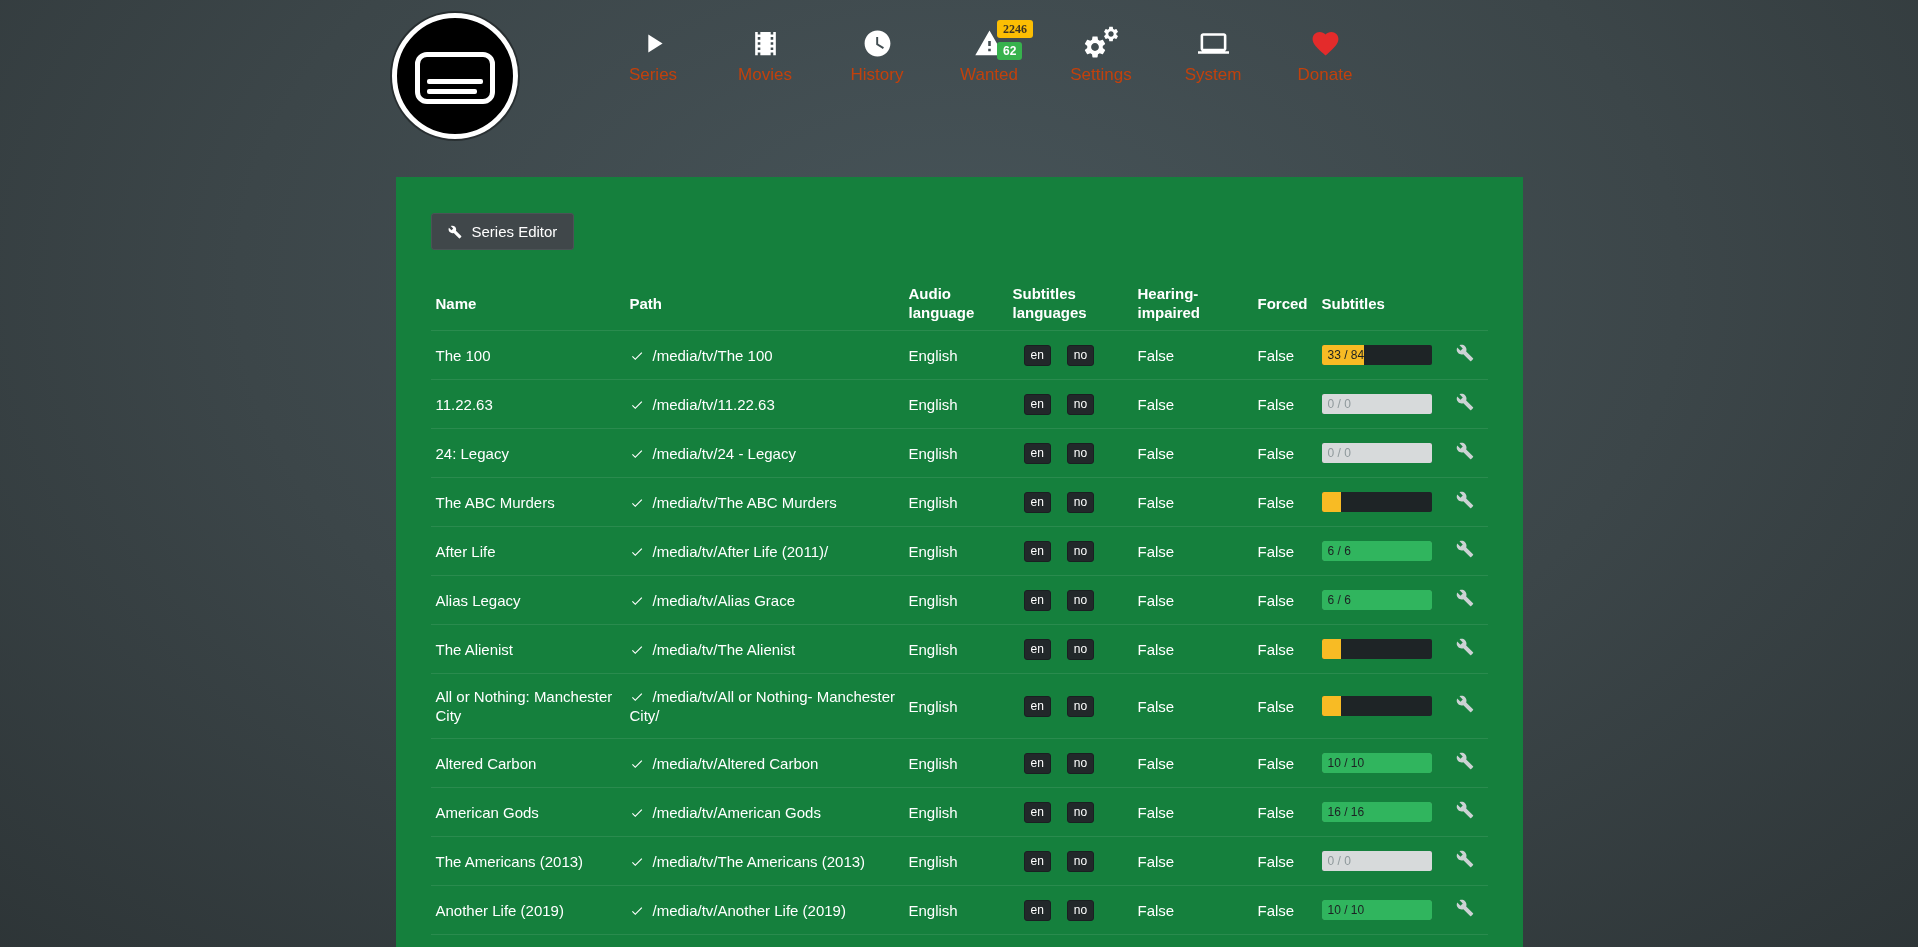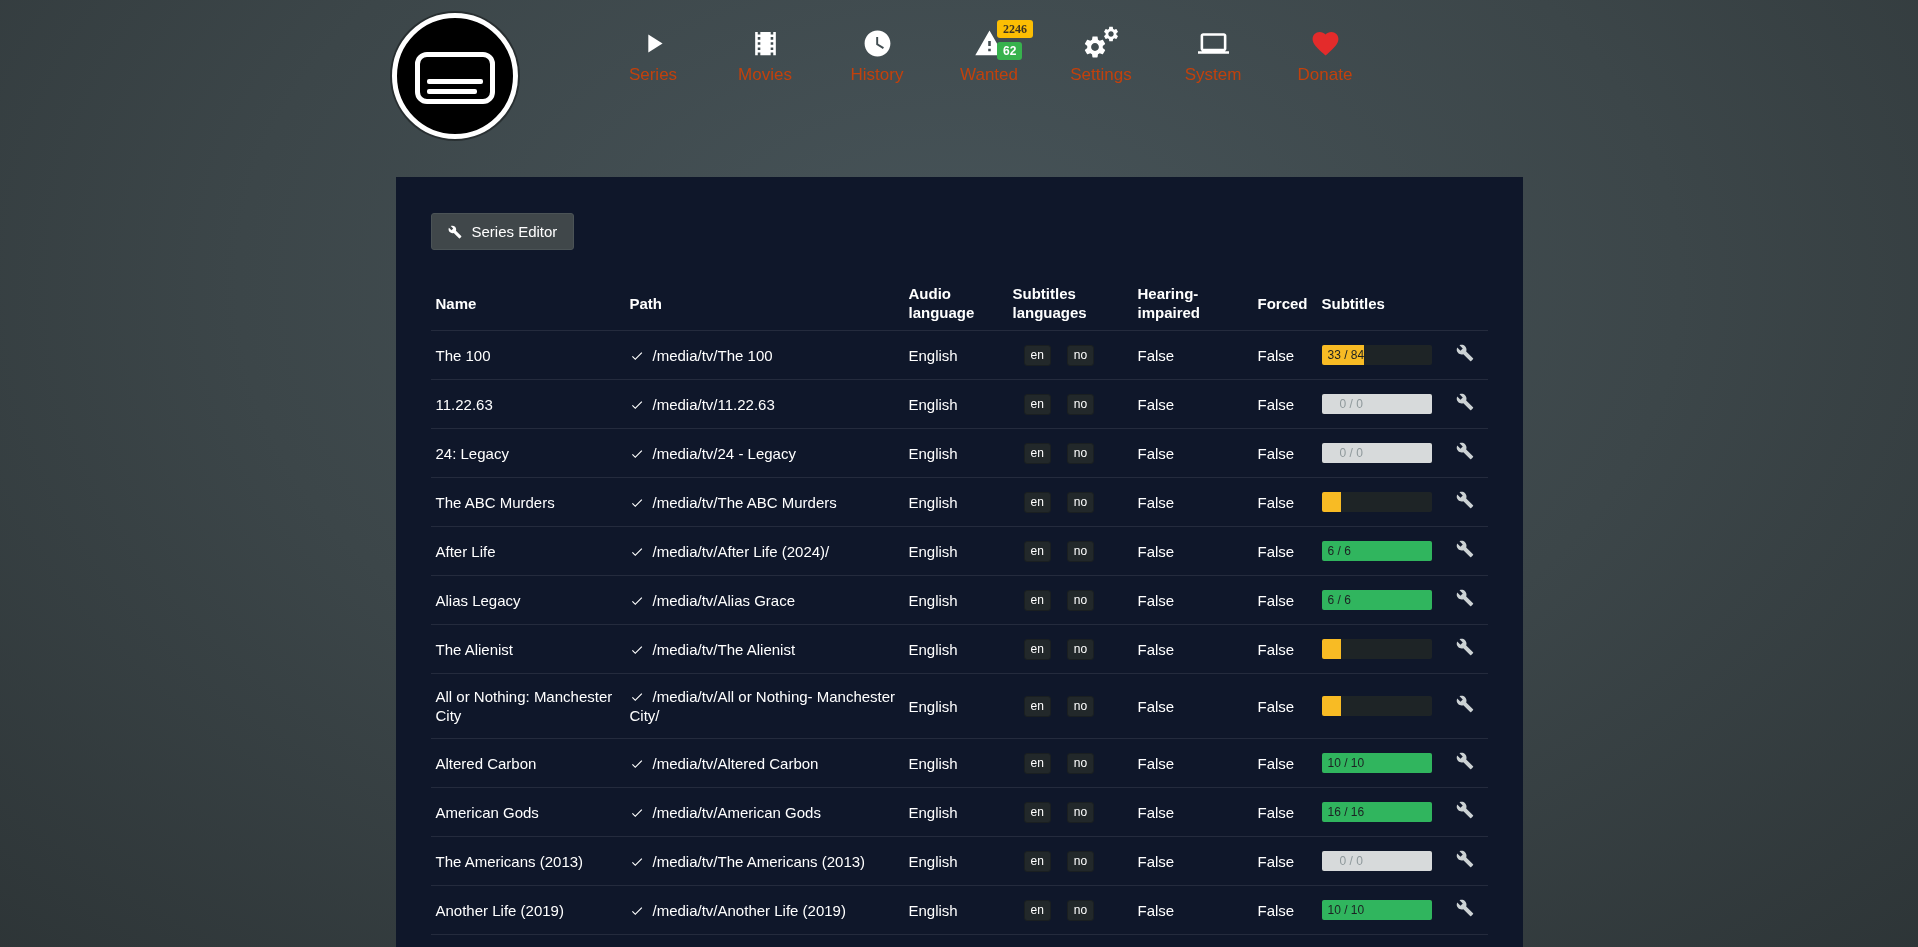--- a/index.html
+++ b/index.html
@@ -67,21 +67,21 @@
   .search-icon svg { width:16px; height:16px; fill:#96a0a3; }
   .search-input {
     flex:1; background:transparent; border:none; outline:none;
     color:#dfe5e7; font-size:15px; font-family:"Liberation Sans", sans-serif;
   }
   .search-input::placeholder { color:#96a0a3; }
 
   
   .panel {
     width:1127px; height:770px; margin:0 auto;
-    background:#0f172a; padding:36px 35px 0; overflow:hidden;
+    background:#15803d; padding:36px 35px 0; overflow:hidden;
   }
 
   .editor-btn {
     display:inline-flex; align-items:center; gap:10px;
     background:#40474a; border:1px solid #4b5356; border-radius:3px;
     color:#fff; font-size:15px; font-family:"Liberation Sans", sans-serif;
     padding:9px 16px; cursor:pointer;
   }
   .editor-btn svg { width:14px; height:14px; fill:#fff; }
 
@@ -109,21 +109,21 @@
 
   .progress {
     position:relative; width:110px; height:20px;
     background:#1e2426; border-radius:2px; overflow:hidden;
   }
   .progress-fill { position:absolute; left:0; top:0; bottom:0; }
   .progress-label {
     position:absolute; left:6px; top:50%; transform:translateY(-50%);
     font-size:12px; color:#1c2123; white-space:nowrap;
   }
-  .progress.disabled .progress-label { color:#8e989b;margin-left:12px; }
+  .progress.disabled .progress-label { color:#8e989b; }
 
   .row-wrench { background:none; border:none; cursor:pointer; padding:0; display:inline-flex; }
   .row-wrench svg { width:18px; height:18px; fill:#ccd2d4; }
 </style>
 </head>
 <body>
 
 <div class="header">
 
   <div class="logo">
@@ -326,21 +326,21 @@
           <td><button class="row-wrench">
               <svg viewBox="0 0 24 24">
                 <path d="M22.7 19l-9.1-9.1c.9-2.3.4-5-1.5-6.9-2-2-5-2.4-7.4-1.3L9 6 6 9 1.6 4.7C.4 7.1.9 10.1 2.9 12.1c1.9 1.9 4.6 2.4 6.9 1.5l9.1 9.1c.4.4 1 .4 1.4 0l2.3-2.3c.5-.4.5-1.1.1-1.4z"></path>
               </svg>
             </button></td>
         </tr>
         <tr>
           <td>After Life</td>
           <td><span class="check"><svg viewBox="0 0 24 24">
                 <path d="M9 16.2 4.8 12l-1.4 1.4L9 19 21 7l-1.4-1.4z"></path>
-              </svg></span><span>/media/tv/After Life (2024)/</span></td>
+              </svg></span><span>/media/tv/After Life (2011)/</span></td>
           <td>English</td>
           <td><span class="lang-badge">en</span><span class="lang-badge">no</span></td>
           <td>False</td>
           <td>False</td>
           <td>
             <div class="progress success">
               <div class="progress-fill" style="width: 100%; background: rgb(48, 181, 94);"></div>
               <span class="progress-label">6 / 6</span>
             </div>
           </td>

